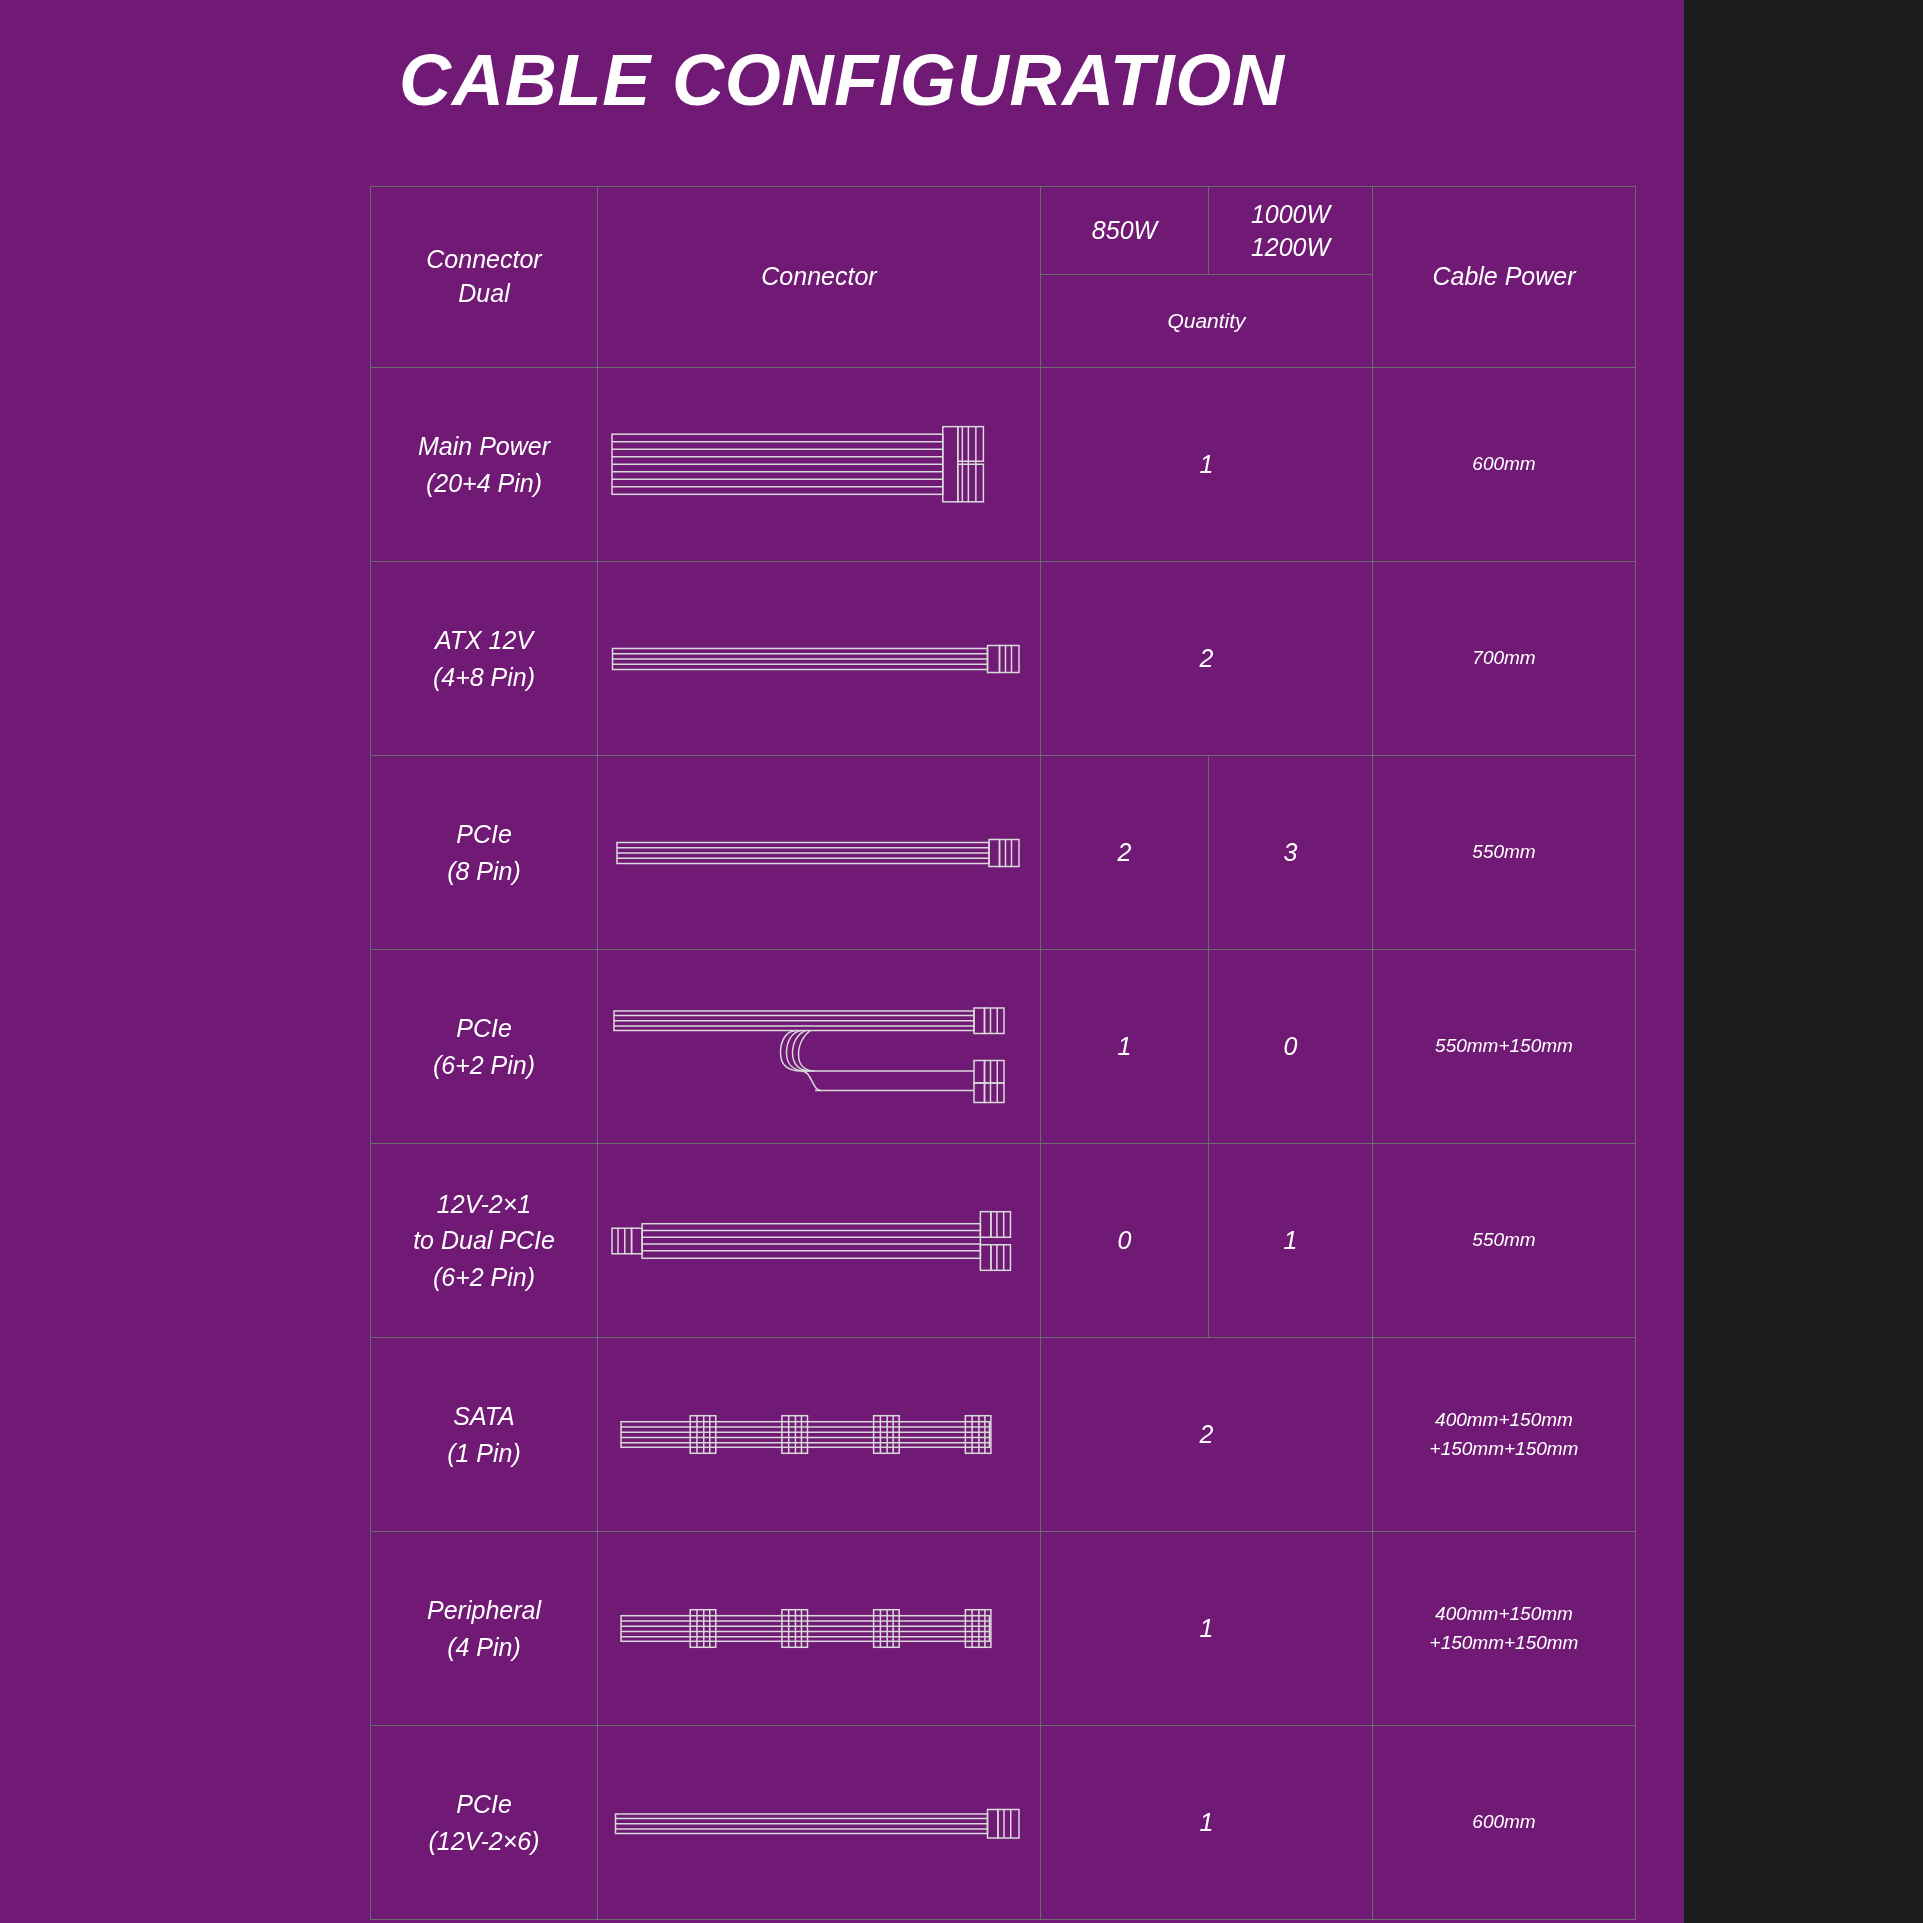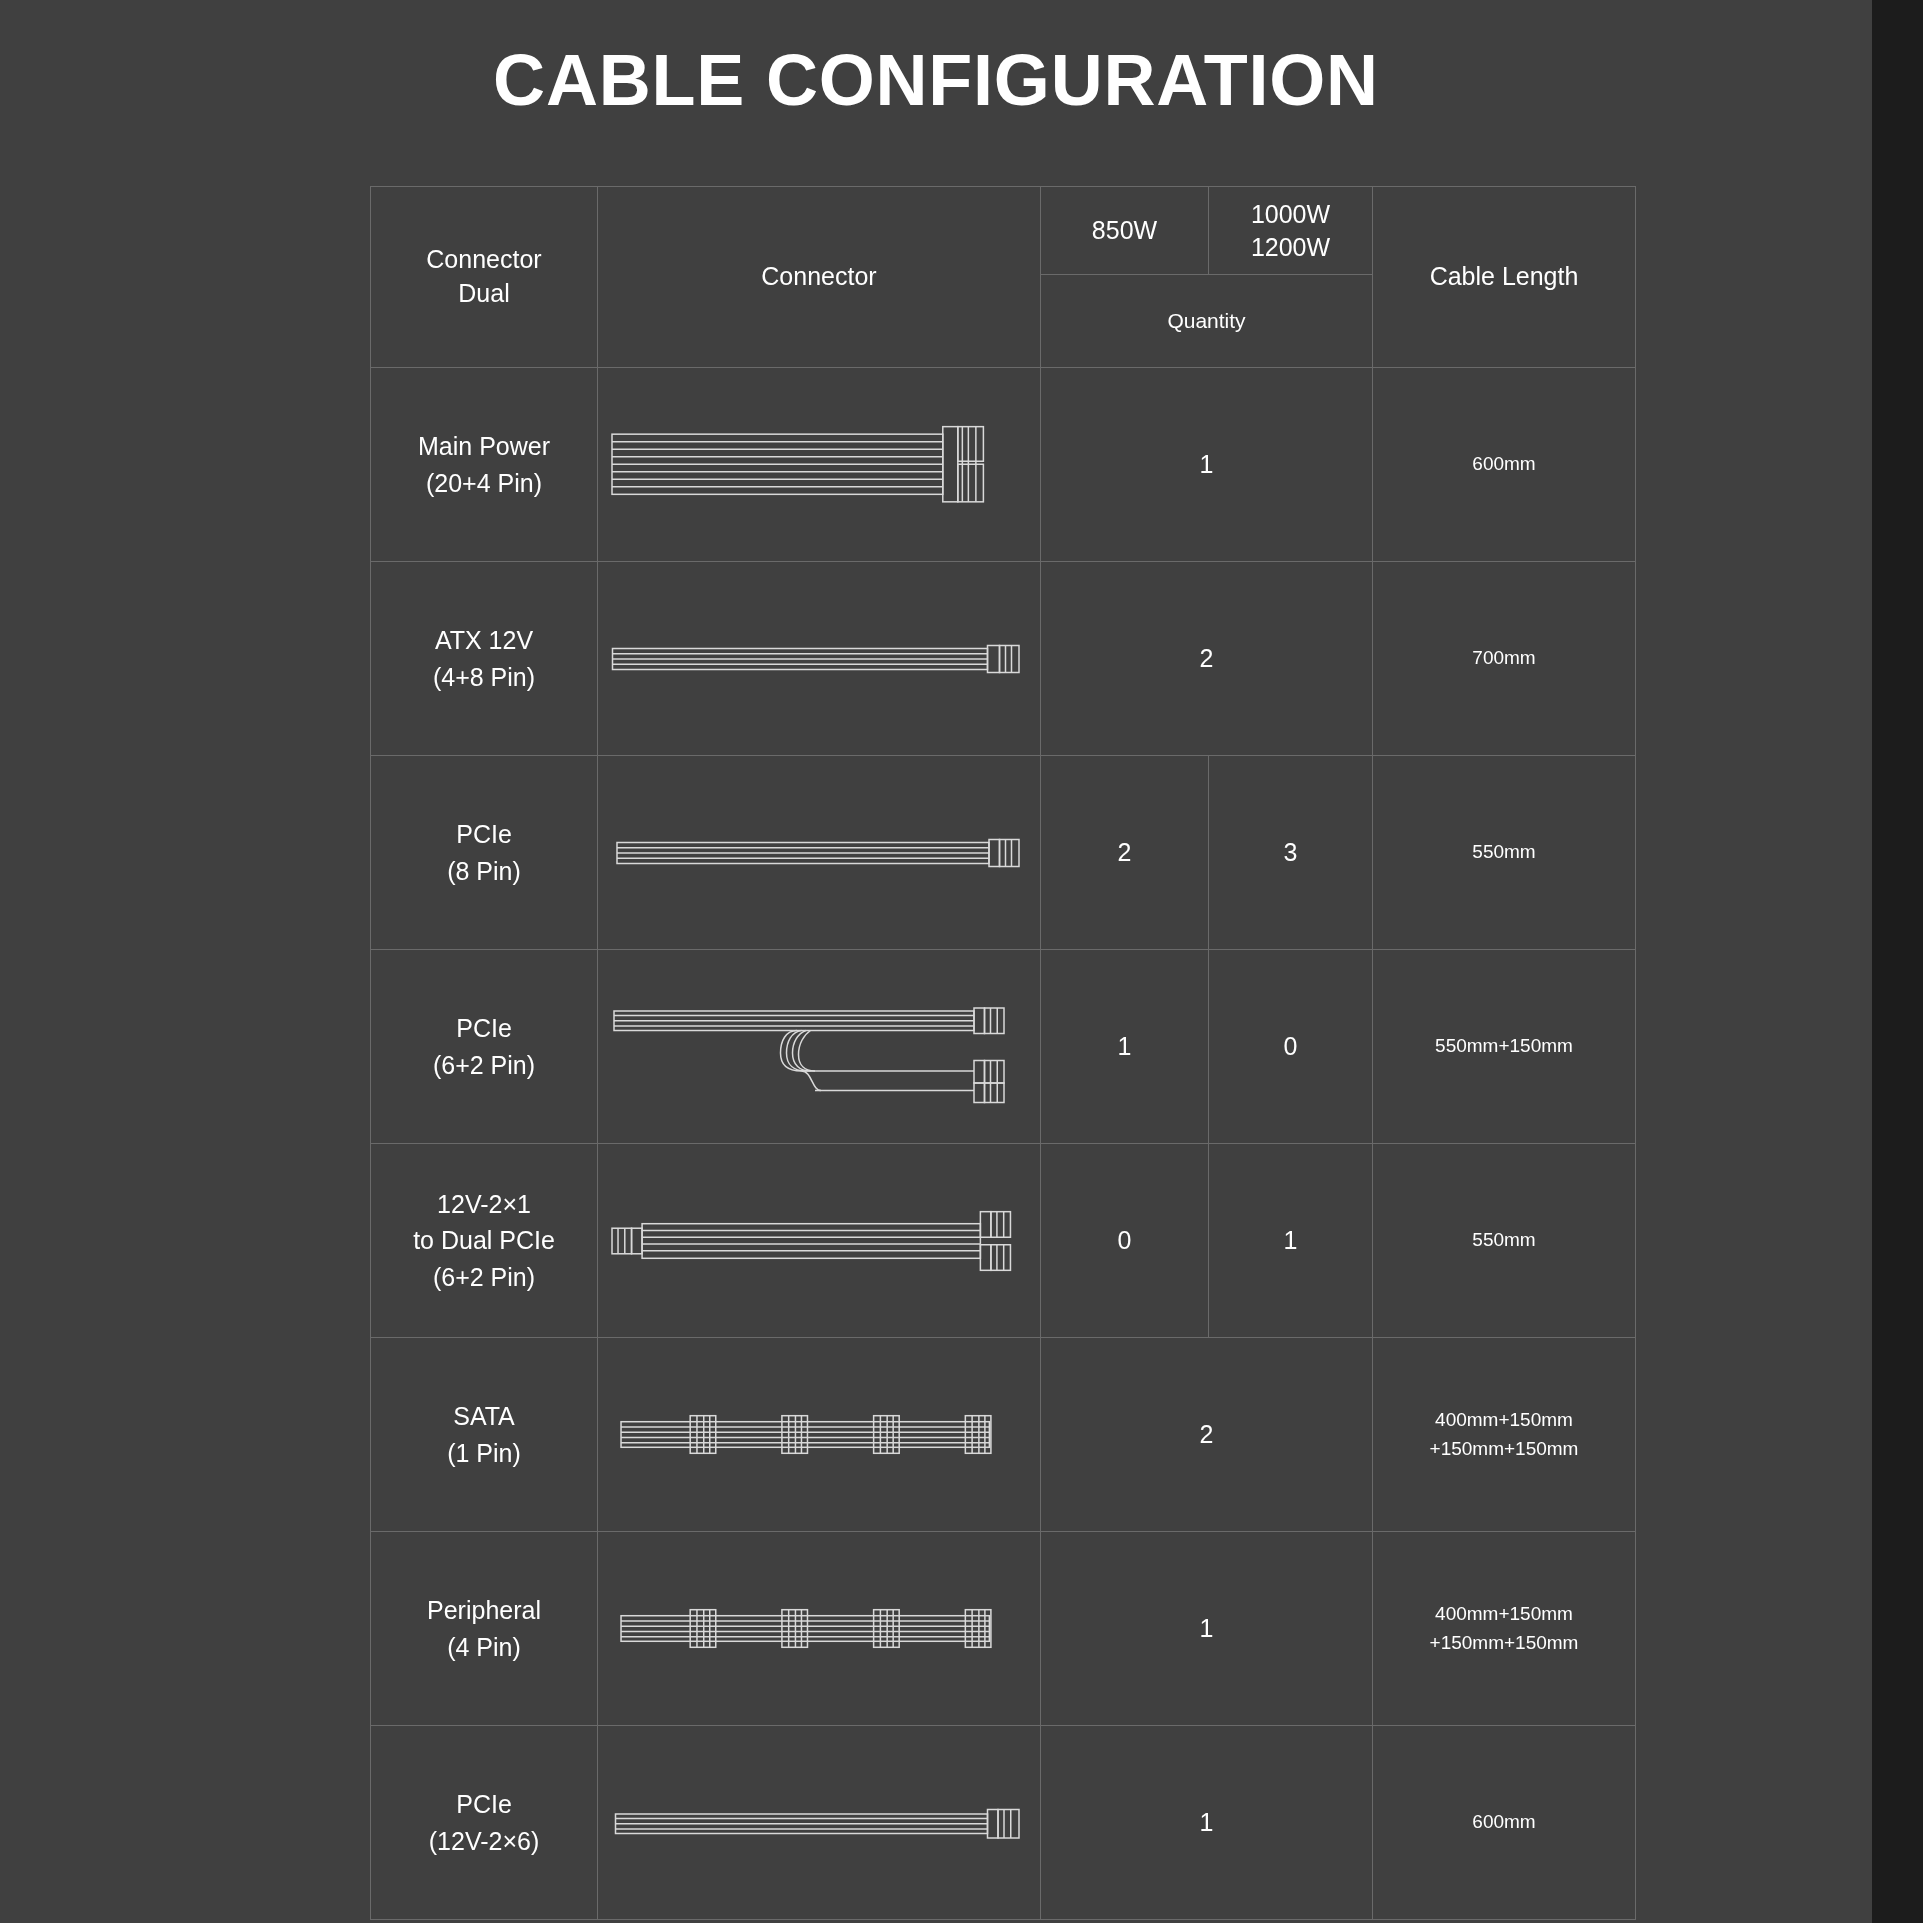--- a/index.html
+++ b/index.html
@@ -9,24 +9,25 @@
   }
   body {
     width: 1924px;
     height: 1924px;
     font-family: "Liberation Sans", sans-serif;
     color: #ffffff;
     overflow: hidden;
   }
   .page {
     position: relative;
-    width: 1872px;
+    width: 1684px;
     height: 1924px;
-    background: #404040;
+    background: #701a75;
     box-sizing: border-box;
+    font-style: italic;
   }
   .title {
     text-align: center;
     font-size: 72px;
     font-weight: bold;
     letter-spacing: 0.8px;
     color: #ffffff;
     padding-top: 41px;
     line-height: 1.1;
   }
@@ -125,21 +126,21 @@
           <th class="hdr-type" rowspan="2">
             <div>Connector</div>
             <div>Dual</div>
           </th>
           <th class="hdr-conn" rowspan="2">Connector</th>
           <th class="hdr-w">850W</th>
           <th class="hdr-w">
             <div>1000W</div>
             <div>1200W</div>
           </th>
-          <th class="hdr-len" rowspan="2">Cable Length</th>
+          <th class="hdr-len" rowspan="2">Cable Power</th>
         </tr>
         <tr>
           <th class="hdr-qty" colspan="2">Quantity</th>
         </tr>
       </thead>
       <tbody>
 
         <tr class="row-h-1">
           <td class="cell-type">
             <div>Main Power</div>

